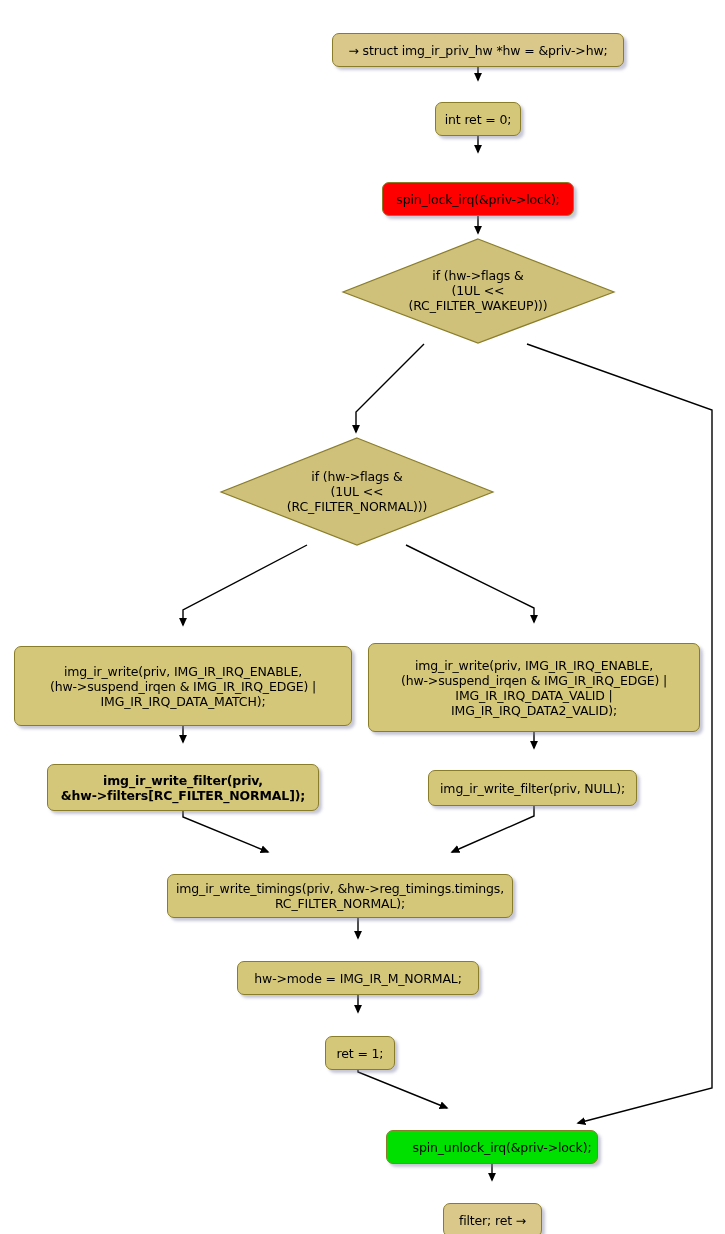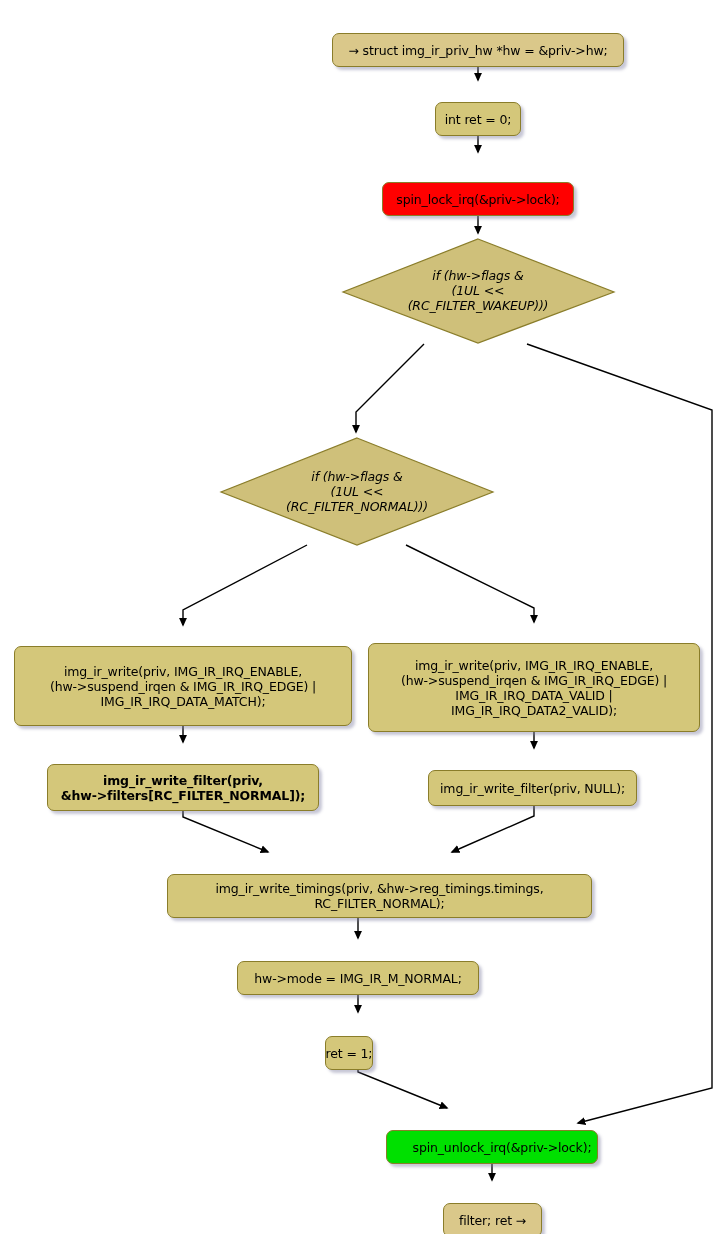--- a/index.html
+++ b/index.html
@@ -66,21 +66,20 @@
   .diamond-shape {
     position: absolute;
     left: 0; top: 0;
     width: 100%;
     height: 100%;
   }
   .diamond-label {
     position: relative;
     z-index: 2;
     white-space: pre;
-    font-style: italic;
   }
 </style>
 </head>
 <body>
 
 <div id="flow-root">
 
   <svg class="edge-layer" viewBox="0 0 725 1234" width="725" height="1234" xmlns="http://www.w3.org/2000/svg">
     <defs>
       <marker id="arrow" viewBox="0 0 12 12" refX="9" refY="6" markerWidth="7" markerHeight="7" orient="auto-start-reverse">
@@ -166,30 +165,30 @@
 
   <div class="node node-box" style="left:47px; top:744px; width:272px; height:47px;font-weight:bold;">
     <span>img_ir_write_filter(priv,
 &amp;hw-&gt;filters[RC_FILTER_NORMAL]);</span>
   </div>
 
   <div class="node node-box" style="left:428px; top:750px; width:209px; height:36px;">
     <span>img_ir_write_filter(priv, NULL);</span>
   </div>
 
-  <div class="node node-box" style="left:167px; top:854px; width:425px; height:44px;">
+  <div class="node node-box" style="left:167px; top:854px; width:346px; height:44px;">
     <span>img_ir_write_timings(priv, &amp;hw-&gt;reg_timings.timings,
 RC_FILTER_NORMAL);</span>
   </div>
 
   <div class="node node-box" style="left:237px; top:941px; width:242px; height:34px;">
     <span>hw-&gt;mode = IMG_IR_M_NORMAL;</span>
   </div>
 
-  <div class="node node-box" style="left:325px; top:1016px; width:48px; height:34px;text-align:center;">
+  <div class="node node-box" style="left:325px; top:1016px; width:70px; height:34px;text-align:center;">
     <span>ret = 1;</span>
   </div>
 
   <div class="node node-box green" style="left:386px; top:1110px; width:212px; height:34px;padding-left:20px;">
     <span>spin_unlock_irq(&amp;priv-&gt;lock);</span>
   </div>
 
   <div class="node node-box start-end" style="left:443px; top:1183px; width:99px; height:34px;">
     <span>filter; ret →</span>
   </div>

